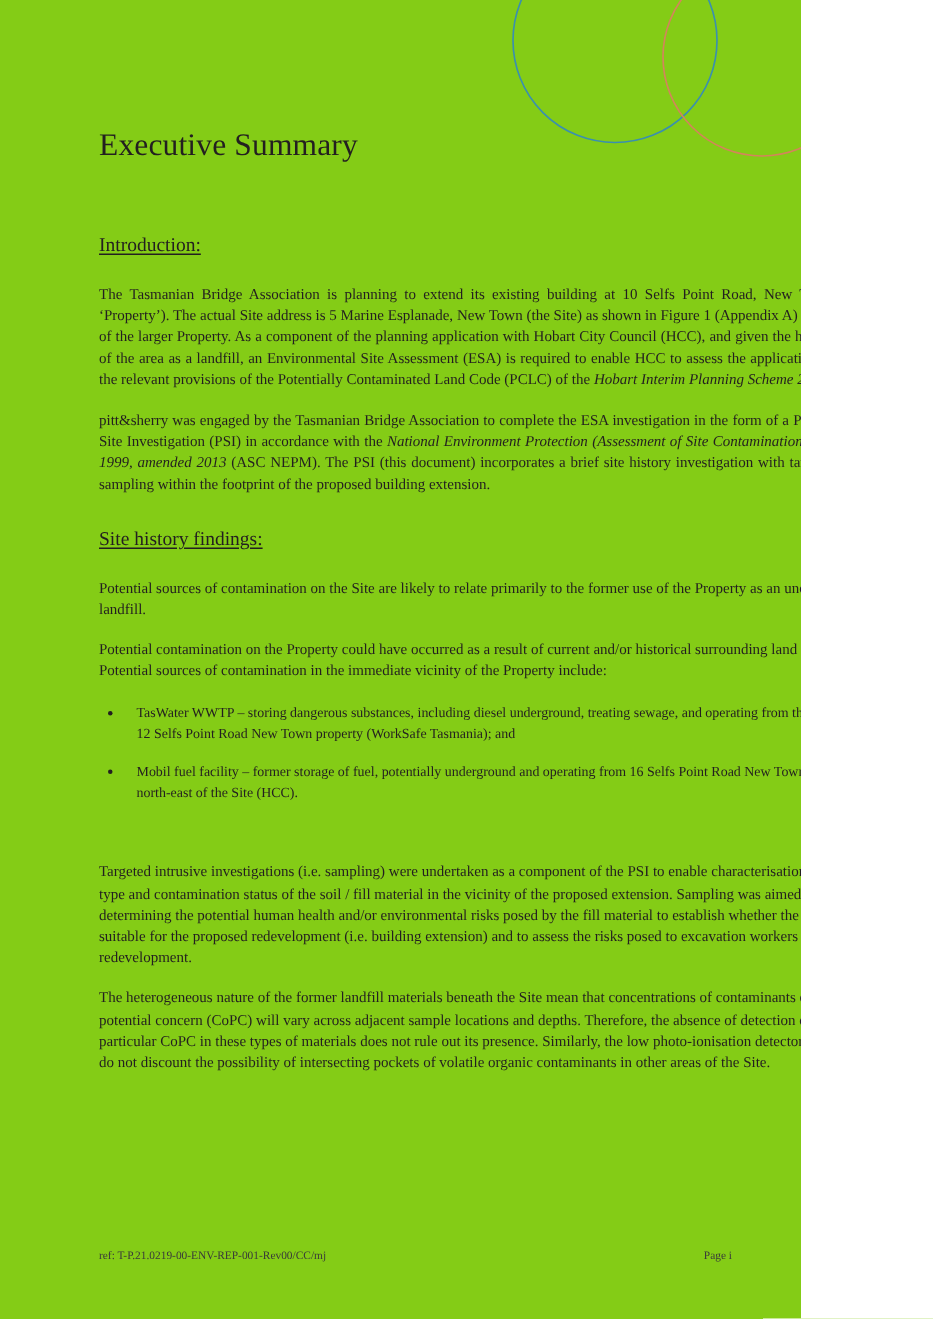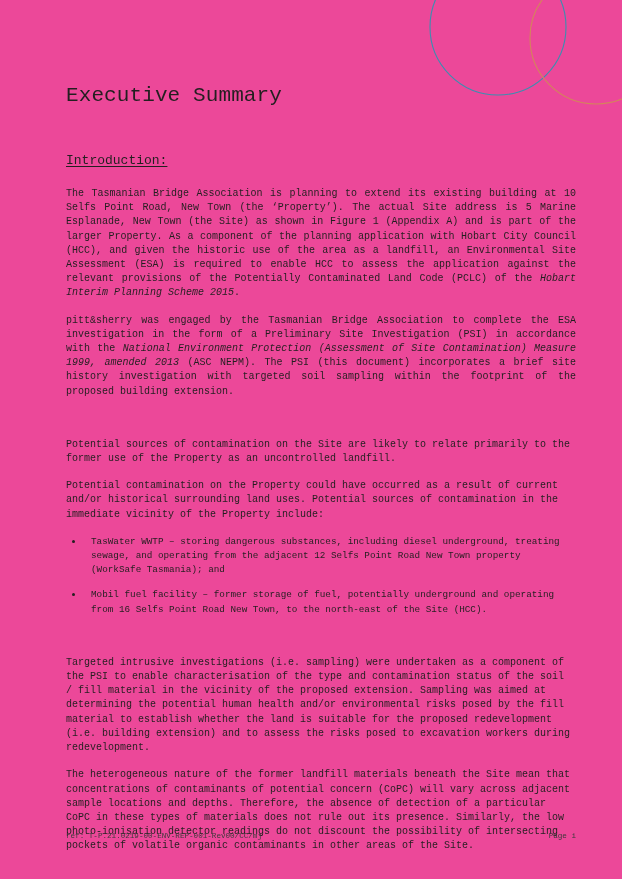--- a/index.html
+++ b/index.html
@@ -2,25 +2,25 @@
 <html><head>
 <meta charset="utf-8">
 <style>
   html, body {
     margin: 0;
     padding: 0;
     background: #ffffff;
   }
   .page {
     position: relative;
-    width: 622px;
+    width: 534px;
     height: 879px;
-    background: #ec4899;
+    background: #84cc16;
     overflow: hidden;
-    font-family: Liberation Mono, monospace;
+    font-family: Liberation Serif, serif;
     color: #231f20;
   }
   .corner-graphic {
     position: absolute;
     top: 0;
     right: 0;
     width: 222px;
     height: 130px;
     pointer-events: none;
   }
@@ -118,20 +118,21 @@
       </p>
       <div class="gap-para"></div>
       <p class="body-text justify">
         <span>pitt&amp;sherry was engaged by the Tasmanian Bridge Association to complete the ESA investigation in the form of a Preliminary Site Investigation (PSI) in accordance with the </span><span class="it">National Environment Protection (Assessment of Site Contamination) Measure 1999, amended 2013</span><span> (ASC NEPM). The PSI (this document) incorporates a brief site history investigation with targeted soil sampling within the footprint of the proposed building extension.</span>
       </p>
     </div>
 
     <div class="gap-sec"></div>
 
     <div>
+      <div class="section-heading">Site history findings:</div>
       <div class="gap-head"></div>
       <p class="body-text">
         <span>Potential sources of contamination on the Site are likely to relate primarily to the former use of the Property as an uncontrolled landfill.</span>
       </p>
       <div class="gap-para"></div>
       <p class="body-text">
         <span>Potential contamination on the Property could have occurred as a result of current and/or historical surrounding land uses. Potential sources of contamination in the immediate vicinity of the Property include:</span>
       </p>
       <div class="gap-para"></div>
       <ul class="bullets">

